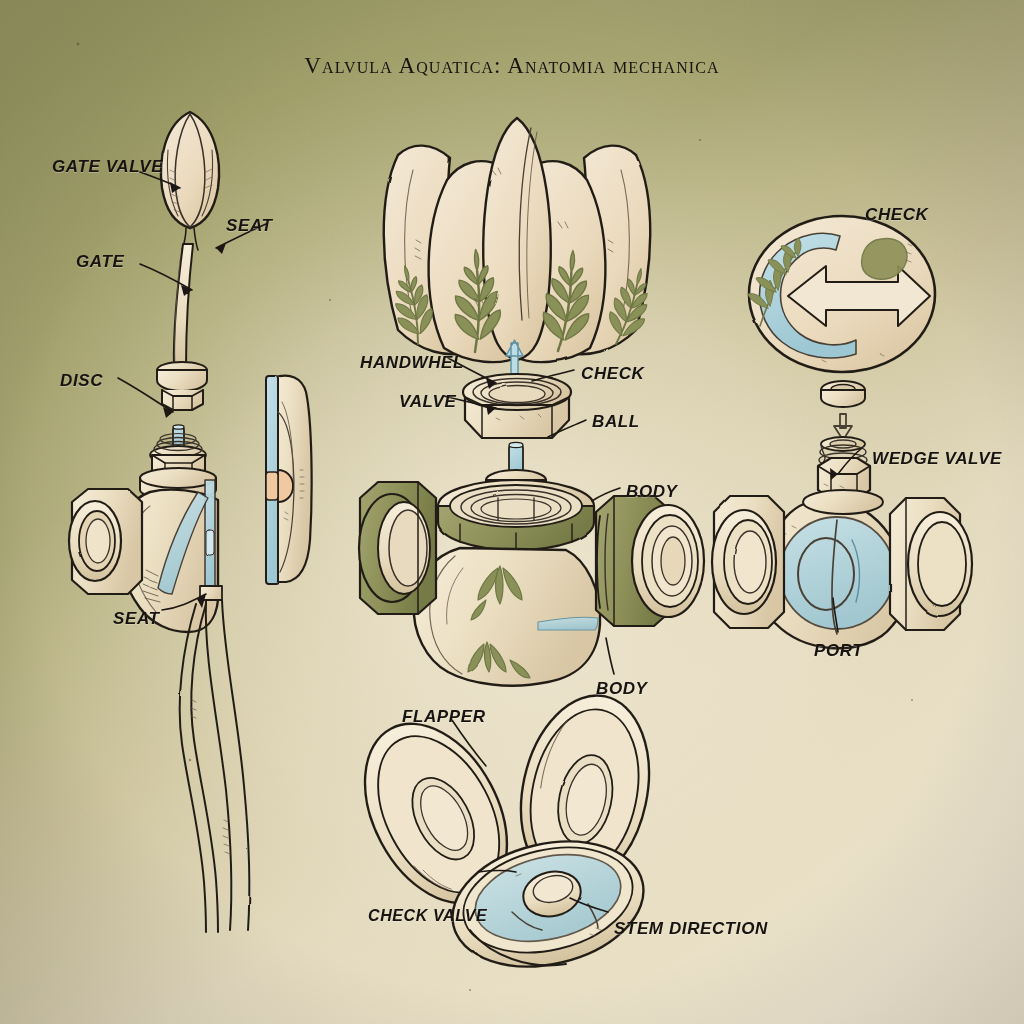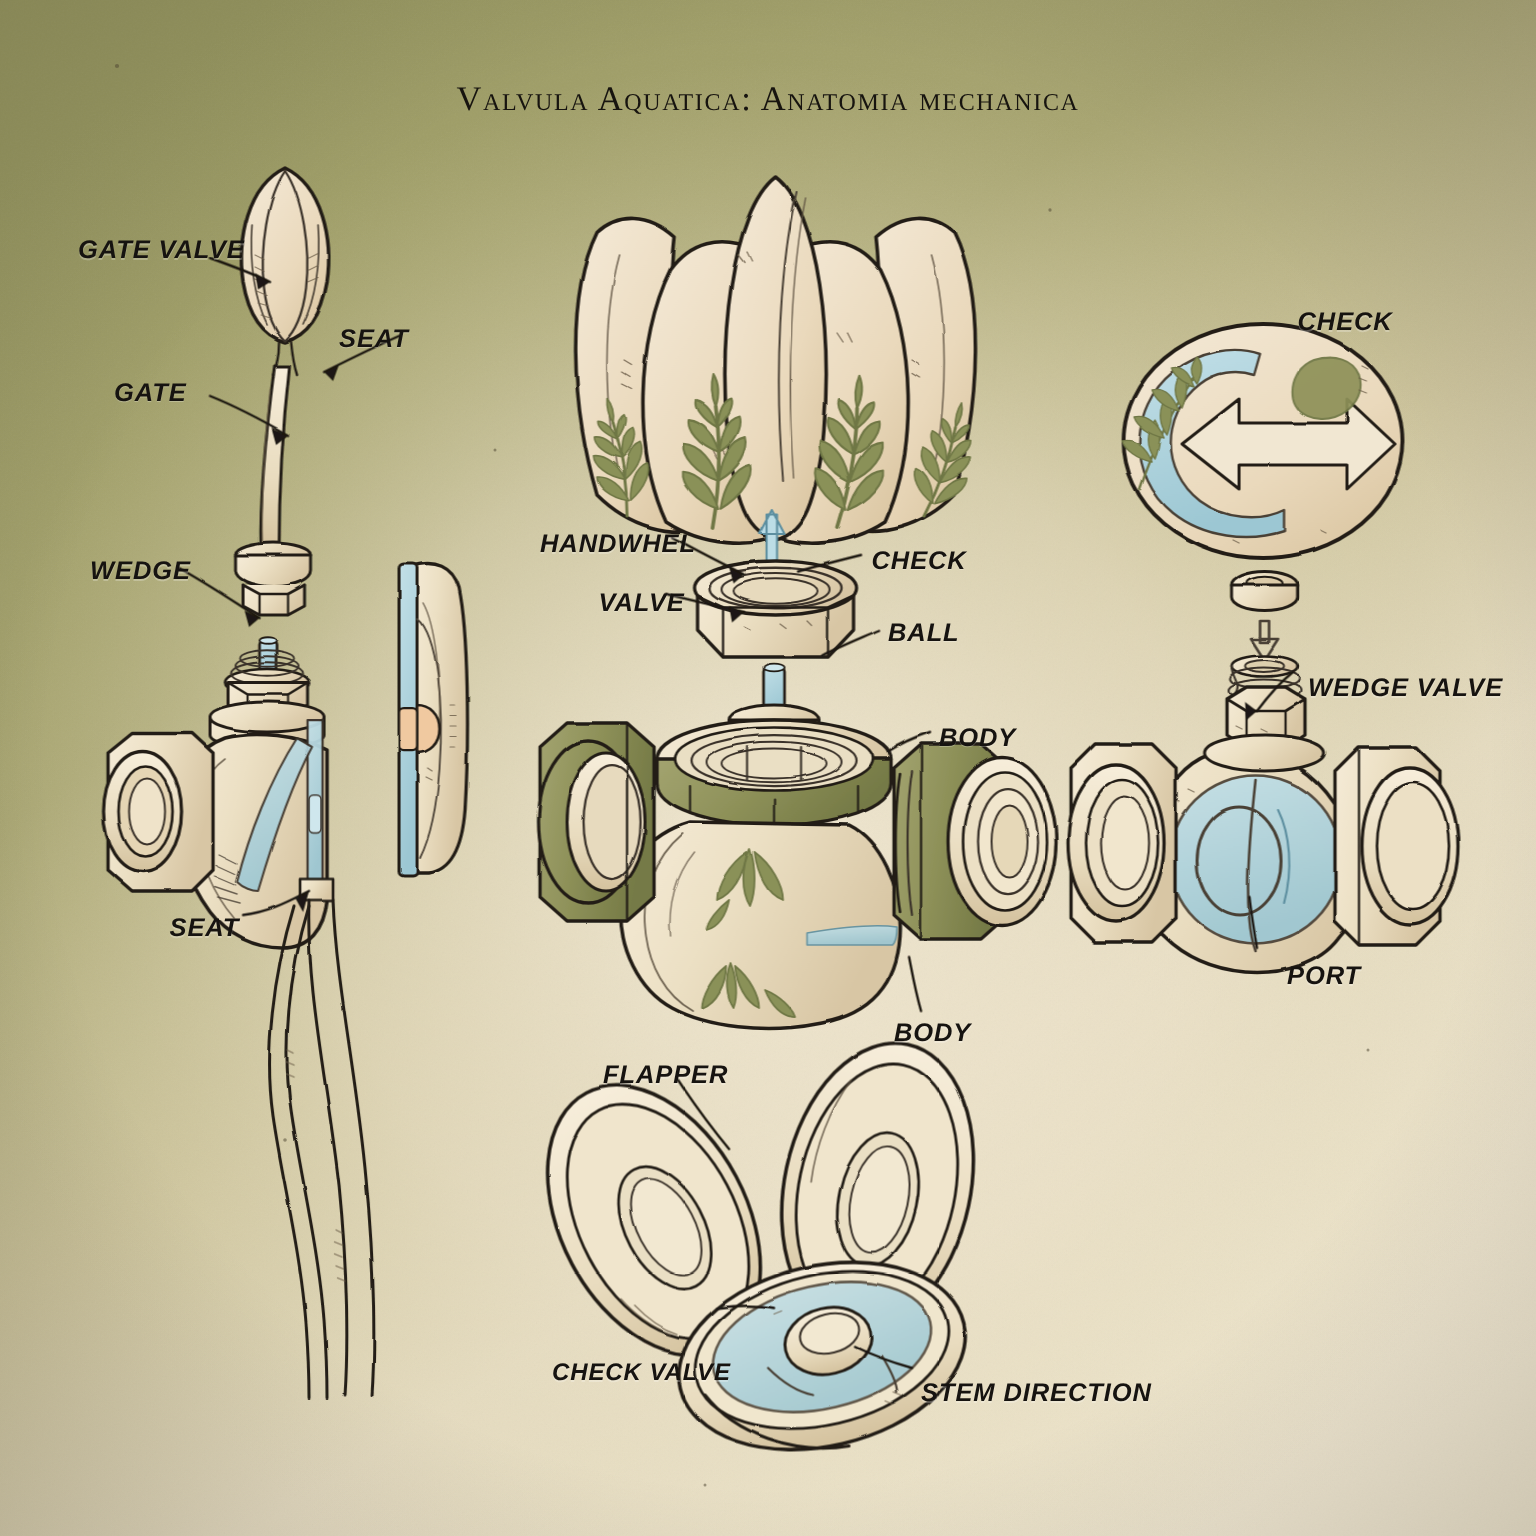--- a/index.html
+++ b/index.html
@@ -536,29 +536,29 @@
       </g>
     </g>
   </svg>
 
   <div id="title">Valvula Aquatica: Anatomia mechanica</div>
 
   <div id="labels">
       <div class="lbl" style="left: 52px; top: 157px; font-size: 17px;">GATE VALVE</div>
       <div class="lbl" style="left: 226px; top: 216px; font-size: 17px;">SEAT</div>
       <div class="lbl" style="left: 76px; top: 252px; font-size: 17px;">GATE</div>
-      <div class="lbl" style="left: 60px; top: 371px; font-size: 17px;">WEDGE</div>
+      <div class="lbl" style="left: 60px; top: 371px; font-size: 17px;">DISC</div>
       <div class="lbl" style="left: 113px; top: 609px; font-size: 17px;">SEAT</div>
       <div class="lbl" style="left: 360px; top: 353px; font-size: 17px;">HANDWHEL</div>
       <div class="lbl" style="left: 399px; top: 392px; font-size: 17px;">VALVE</div>
       <div class="lbl" style="left: 581px; top: 364px; font-size: 17px;">CHECK</div>
       <div class="lbl" style="left: 592px; top: 412px; font-size: 17px;">BALL</div>
       <div class="lbl" style="left: 626px; top: 482px; font-size: 17px;">BODY</div>
       <div class="lbl" style="left: 596px; top: 679px; font-size: 17px;">BODY</div>
       <div class="lbl" style="left: 865px; top: 205px; font-size: 17px;">CHECK</div>
       <div class="lbl" style="left: 872px; top: 449px; font-size: 17px;">WEDGE VALVE</div>
-      <div class="lbl" style="left: 814px; top: 641px; font-size: 17px; margin-left: 44px;">PORT</div>
+      <div class="lbl" style="left: 814px; top: 641px; font-size: 17px;">PORT</div>
       <div class="lbl" style="left: 402px; top: 707px; font-size: 17px;">FLAPPER</div>
       <div class="lbl" style="left: 368px; top: 907px; font-size: 16px;">CHECK VALVE</div>
       <div class="lbl" style="left: 614px; top: 919px; font-size: 17px;">STEM DIRECTION</div>
     </div>
 
 </div>
 
 </body></html>

